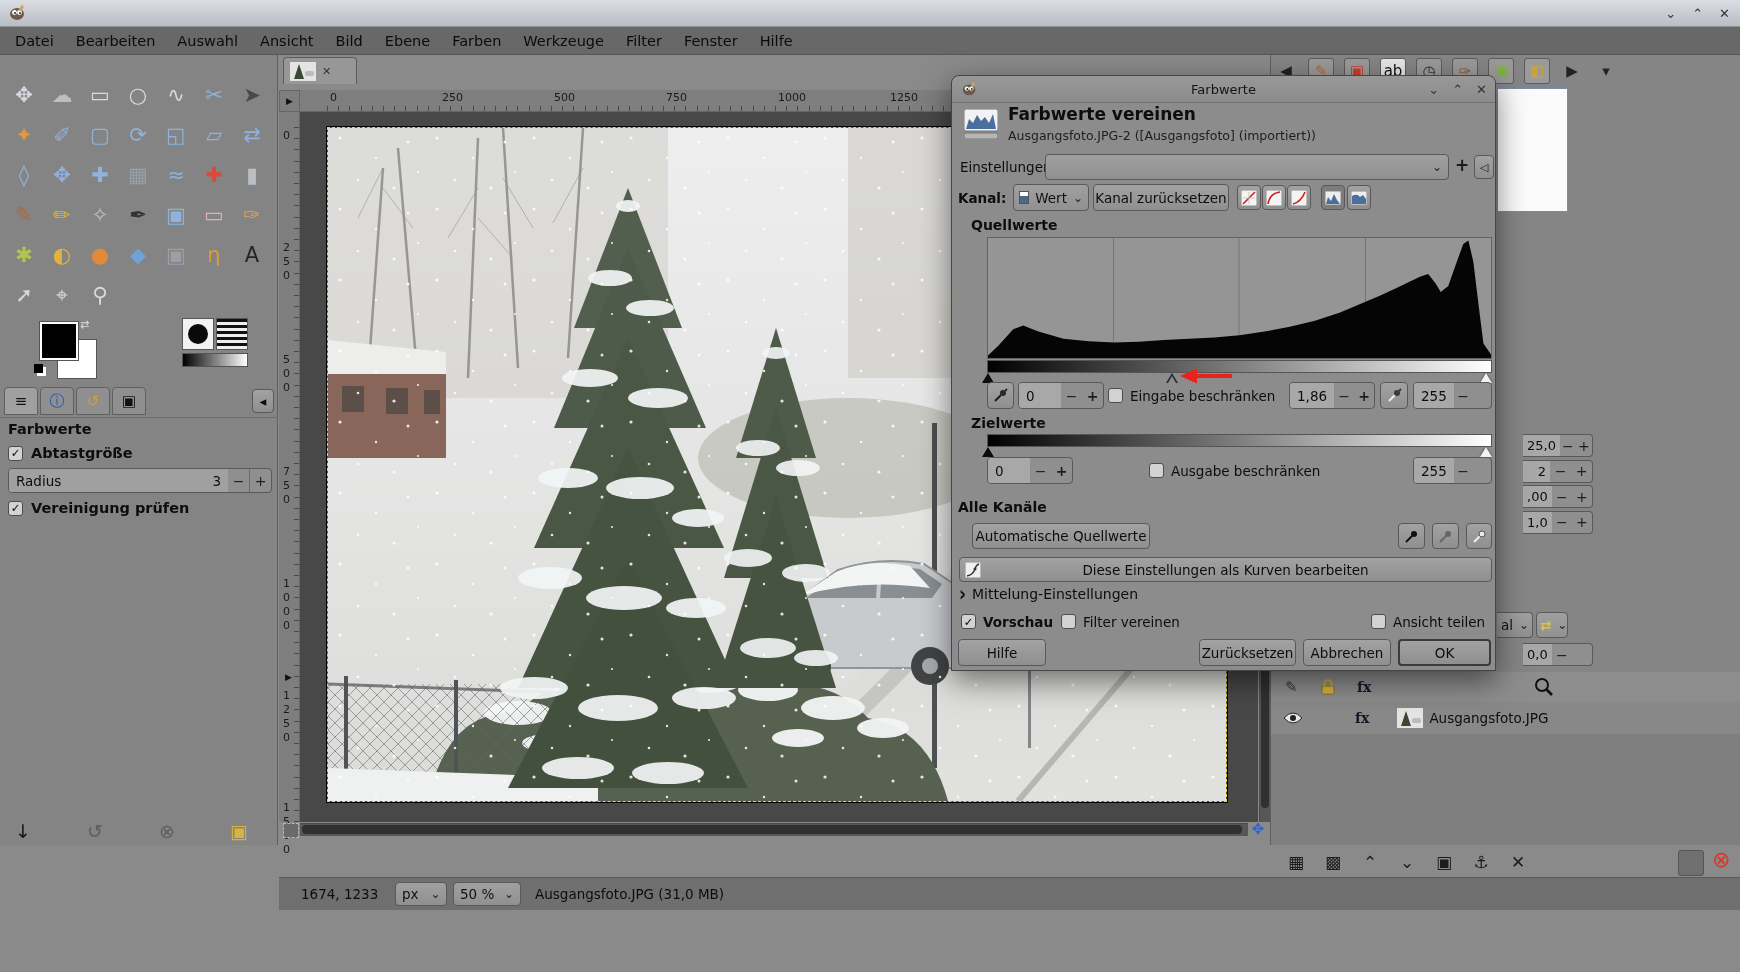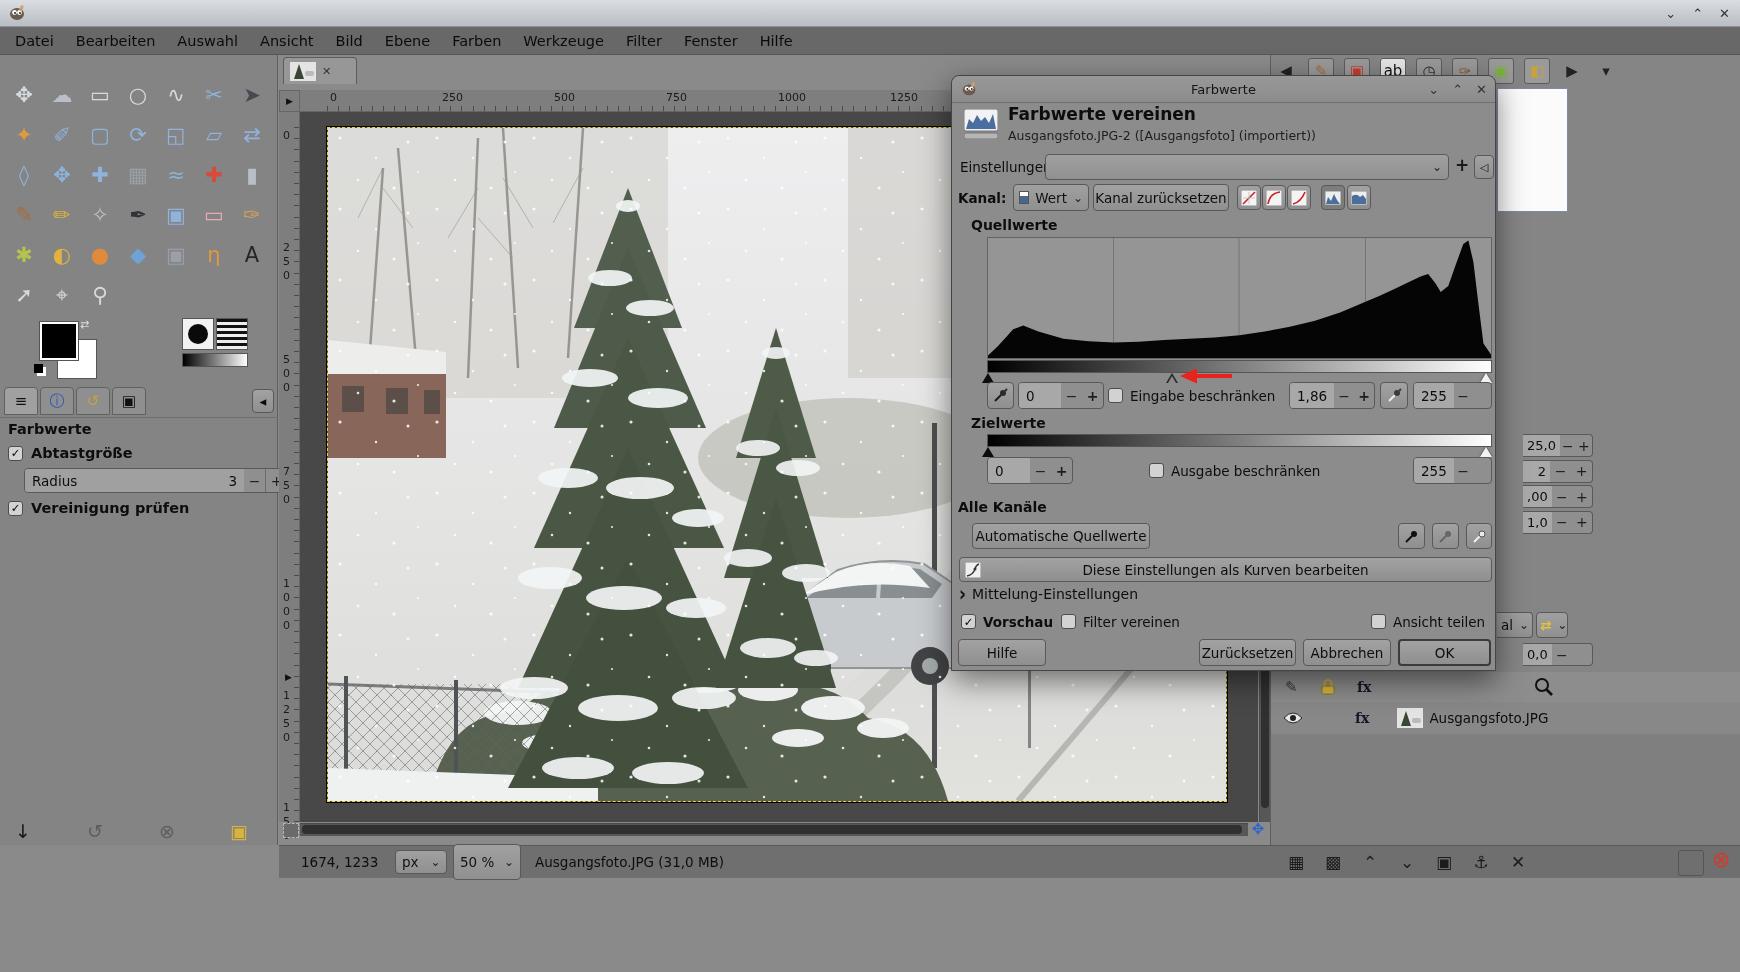--- a/index.html
+++ b/index.html
@@ -48,21 +48,21 @@
   .ruler{background:#7e7e7e;}
   .rlab{position:absolute;top:1px;font-size:11px;color:#1a1a1a;}
   .vlab{position:absolute;left:2px;font-size:11px;color:#1a1a1a;writing-mode:vertical-rl;text-orientation:upright;letter-spacing:1px;line-height:10px;}
   .photo-frame{position:absolute;left:27px;top:15px;width:898px;height:673px;box-shadow:0 0 0 1px #000;
                border:1px dashed #f0d838;box-sizing:content-box;}
   .scrollv{left:1259px;top:112px;width:11px;height:710px;background:#575757;border-left:1px solid #4a4a4a;}
   .scrollv .thumb{position:absolute;left:1px;top:2px;width:8px;height:694px;background:#303030;border-radius:4px;}
   .scrollh{left:300px;top:823px;width:948px;height:12px;background:#575757;border-top:1px solid #4a4a4a;}
   .scrollh .thumb{position:absolute;top:1px;left:2px;width:940px;height:9px;background:#303030;border-radius:4px;}
   
-  .statusbar{left:279px;top:845px;width:1461px;height:33px;background:#6f6f6f;border-top:1px solid #5a5a5a;
+  .statusbar{left:279px;top:877px;width:1461px;height:33px;background:#6f6f6f;border-top:1px solid #5a5a5a;
              display:flex;align-items:center;box-sizing:border-box;}
   
   .dialog{left:951px;top:75px;width:545px;height:596px;background:#8c8c8c;border:1px solid #454545;
           border-radius:8px 8px 0 0;box-shadow:0 10px 30px rgba(0,0,0,.5);z-index:50;box-sizing:border-box;}
   .dlg-titlebar{position:absolute;left:0;top:0;right:0;height:26px;background:linear-gradient(#989898,#8c8c8c);
                 border-bottom:1px solid #707070;border-radius:8px 8px 0 0;display:flex;align-items:center;}
   .dlg-title{position:absolute;left:0;right:0;text-align:center;font-size:13px;color:#141414;}
   .mini{width:24px;height:25px;padding:0;}
   .hist-frame{position:absolute;left:35px;top:161px;width:505px;height:122px;background:#959595;
               border:1px solid #636363;box-sizing:border-box;}
@@ -172,21 +172,21 @@
     <div class="abs btn mini" style="left:252px;top:334px;width:22px;height:24px;">◂</div>
     <div class="abs sep" style="left:0;top:362px;width:278px;"></div>
 
     <div class="abs lbl bold" style="left:8px;top:366px;font-size:14.5px;">Farbwerte</div>
     <div class="abs" style="left:8px;top:390px;display:flex;align-items:center;gap:8px;">
       <span class="chk">
           <span>✓</span>
         </span>
       <span class="lbl bold" style="font-size:14.5px;">Abtastgröße</span>
     </div>
-    <div class="abs spin" style="left:24px;top:413px;width:264px;height:25px;">
+    <div class="abs spin" style="left:8px;top:413px;width:264px;height:25px;">
       <div class="val" style="background:#a0a0a0;">
         <span>Radius</span>
         <span style="margin-left:auto;">3</span>
       </div>
       <div class="b">−</div>
       <div class="b" style="border-left:1px solid #6b6b6b;">+</div>
     </div>
     <div class="abs" style="left:8px;top:445px;display:flex;align-items:center;gap:8px;">
       <span class="chk">
           <span>✓</span>
@@ -383,21 +383,21 @@
     </div>
   <div class="abs" style="left:283px;top:823px;width:14px;height:13px;border:1px dashed #b5b5b5;background:#6a6a6a;"></div>
   <div class="abs" style="left:1248px;top:821px;width:20px;height:16px;display:flex;align-items:center;justify-content:center;color:#2f63c9;font-size:15px;">✥</div>
 
   <div class="abs statusbar">
     <span class="lbl" style="margin-left:22px;min-width:86px;">1674, 1233</span>
     <div class="combo" style="margin-left:8px;width:52px;height:24px;gap:12px;">
       <span>px</span>
         <span class="chev">⌄</span>
     </div>
-    <div class="combo" style="margin-left:6px;width:68px;height:36px;">
+    <div class="combo" style="margin-left:6px;width:68px;height:24px;">
       <span>50 %</span>
         <span class="chev">⌄</span>
     </div>
     <span class="lbl" style="margin-left:14px;">Ausgangsfoto.JPG (31,0 MB)</span>
   </div>
 
   <div class="abs" style="left:1270px;top:55px;width:470px;height:790px;background:#858585;border-left:1px solid #5f5f5f;box-sizing:border-box;"></div>
   <div id="rd-top-icons" class="abs" style="left:1274px;top:58px;display:flex;gap:10px;align-items:center;">
       <div class="rd-iconbox" style="color: rgb(34, 34, 34);">◀</div>
       <div class="rd-iconbox" style="color: rgb(168, 107, 60); background: rgb(154, 154, 154); border: 1px solid rgb(92, 92, 92);">✎</div>

